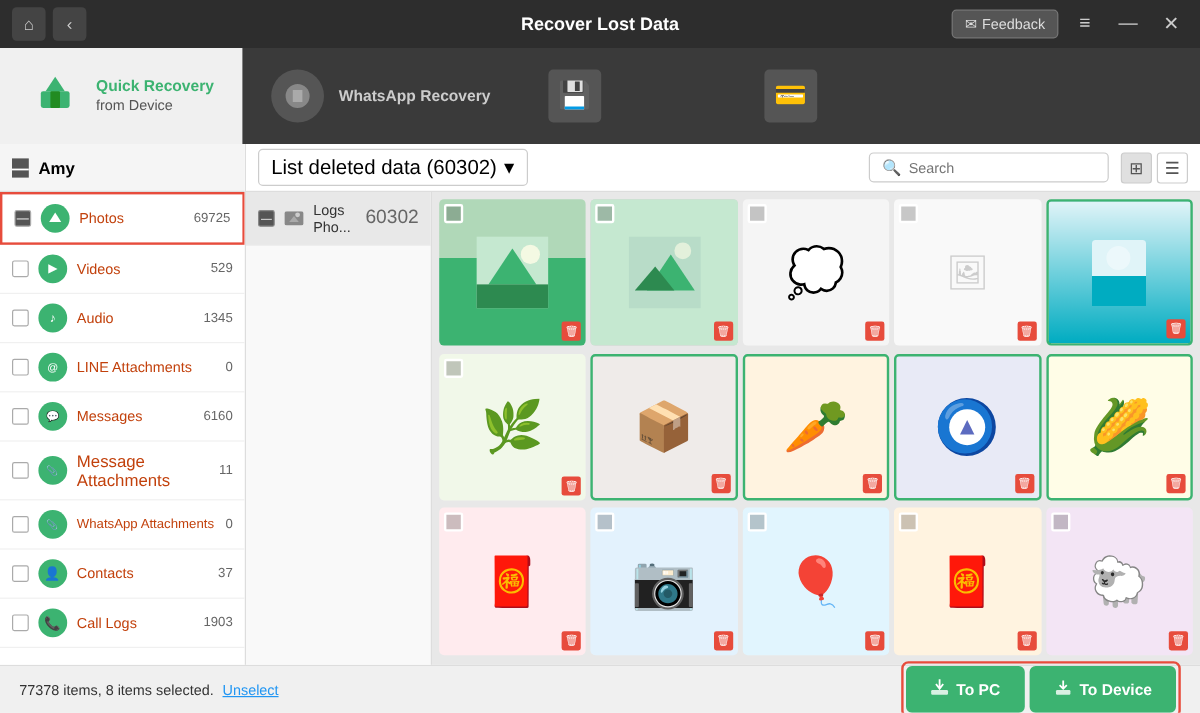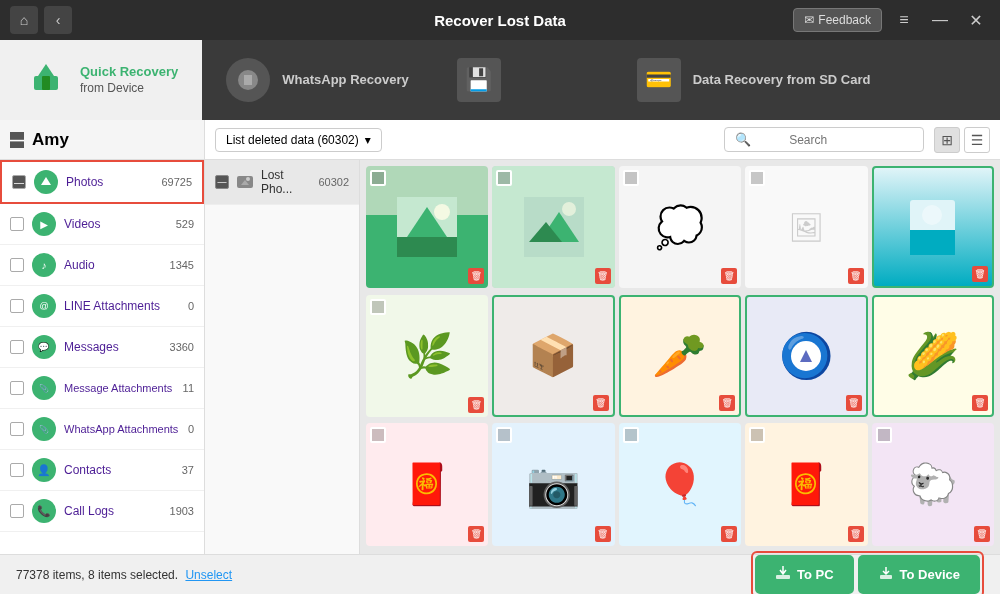--- a/index.html
+++ b/index.html
@@ -101,54 +101,53 @@
       width: 14px; height: 14px; border: 1px solid #aaa; border-radius: 2px;
       flex-shrink: 0; display: flex; align-items: center; justify-content: center;
       font-size: 10px;
     }
     .item-checkbox.minus { background: #555; color: #fff; }
     .sidebar-item .item-icon {
       width: 24px; height: 24px; border-radius: 50%;
       background: #3cb371; display: flex; align-items: center; justify-content: center;
       color: white; font-size: 12px; flex-shrink: 0;
     }
-    .sidebar-item .item-name { flex: 1; font-size: 12px; color: #4c1d95; }
+    .sidebar-item .item-name { flex: 1; font-size: 12px; color: #c2410c; }
     .sidebar-item .item-count { font-size: 11px; color: #666; }
 
     
     .content-area {
       flex: 1;
       display: flex;
       flex-direction: column;
       background: #f5f5f5;
     }
     .content-toolbar {
       height: 40px;
       background: #fff;
       border-bottom: 1px solid #ddd;
       display: flex;
       align-items: center;
       padding: 0 10px;
       gap: 10px;
     }
     .dropdown-btn {
       background: #fff; border: 1px solid #ccc; border-radius: 4px;
-      padding: 4px 10px; font-size: 12px; cursor: pointer;
+      padding: 4px 10px; font-size: 17px; cursor: pointer;
       display: flex; align-items: center; gap: 6px;
     }
     .search-box {
       margin-left: auto;
       display: flex; align-items: center;
       background: #fff; border: 1px solid #ccc; border-radius: 4px;
       padding: 4px 10px; gap: 6px; width: 200px;
     }
     .search-box input {
       border: none; outline: none; font-size: 12px; width: 100%;
       background: transparent;
-      margin-left: 32px;
     }
     .view-toggle { display: flex; gap: 4px; }
     .view-btn {
       width: 26px; height: 26px; border: 1px solid #ccc; background: #fff;
       border-radius: 3px; cursor: pointer; display: flex; align-items: center; justify-content: center;
       font-size: 14px; color: #555;
     }
     .view-btn.active { background: #e0e0e0; }
 
     
@@ -170,21 +169,21 @@
     .sub-item .sub-check {
       width: 14px; height: 14px; border: 1px solid #aaa; border-radius: 2px;
       flex-shrink: 0; display: flex; align-items: center; justify-content: center;
       font-size: 9px;
     }
     .sub-item .sub-icon {
       width: 20px; height: 20px; display: flex; align-items: center; justify-content: center;
       font-size: 11px; color: #555;
     }
     .sub-item .sub-name { flex: 1; color: #333; }
-    .sub-item .sub-count { color: #666; font-size: 11px; }
+    .sub-item .sub-count { color: #666; font-size: 16px; }
 
     
     .photo-grid-wrap {
       display: flex; flex: 1;
     }
     .photo-grid {
       flex: 1;
       display: grid;
       grid-template-columns: repeat(5, 1fr);
       gap: 4px;
@@ -299,32 +298,29 @@
   </div>
   <div class="nav-tab" style="min-width:180px;">
     <div style="width:44px;height:44px;background:#555;border-radius:4px;display:flex;align-items:center;justify-content:center;">
       <span style="font-size:22px;">💾</span>
     </div>
   </div>
   <div class="nav-tab" style="min-width:180px;">
     <div style="width:44px;height:44px;background:#555;border-radius:4px;display:flex;align-items:center;justify-content:center;">
       <span style="font-size:22px;">💳</span>
     </div>
-    <div class="tab-label">
-      <div>Data Recovery from SD Card</div>
-    </div>
   </div>
 </div>
 
 <div class="main-area">
 
   <div class="sidebar">
     <div class="sidebar-header">
       <div class="item-checkbox minus">—</div>
-      <span style="font-size:17px;font-weight:700;">Amy</span>
+      <span style="font-size:14px;font-weight:700;">Amy</span>
     </div>
     <div class="sidebar-items">
 
       <div class="sidebar-item selected">
         <div class="item-checkbox minus">—</div>
         <div class="item-icon" style="background:#3cb371;">
           <svg width="14" height="14" viewBox="0 0 14 14">
             <polygon points="7,2 12,10 2,10" fill="white"></polygon>
           </svg>
         </div>
@@ -358,29 +354,29 @@
         <span class="item-name">LINE Attachments</span>
         <span class="item-count">0</span>
       </div>
 
       <div class="sidebar-item">
         <div class="item-checkbox"></div>
         <div class="item-icon" style="background:#3cb371;">
           <span style="color:white;font-size:9px;">💬</span>
         </div>
         <span class="item-name">Messages</span>
-        <span class="item-count">3360</span>
+        <span class="item-count">6160</span>
       </div>
 
       <div class="sidebar-item">
         <div class="item-checkbox"></div>
         <div class="item-icon" style="background:#3cb371;width:24px;height:24px;flex-shrink:0;">
           <span style="color:white;font-size:8px;">📎</span>
         </div>
-        <span class="item-name" style="font-size:11px;">Message Attachments</span>
+        <span class="item-name" style="font-size:14px;">Message Attachments</span>
         <span class="item-count">11</span>
       </div>
 
       <div class="sidebar-item">
         <div class="item-checkbox"></div>
         <div class="item-icon" style="background:#3cb371;">
           <span style="color:white;font-size:8px;">📎</span>
         </div>
         <span class="item-name" style="font-size:11px;">WhatsApp Attachments</span>
         <span class="item-count">0</span>
@@ -430,21 +426,21 @@
       <div class="sub-sidebar">
         <div class="sub-item">
           <div class="sub-check minus" style="background:#555;color:#fff;font-size:9px;display:flex;align-items:center;justify-content:center;border:1px solid #888;">—</div>
           <div class="sub-icon">
             <svg width="16" height="12" viewBox="0 0 16 12">
               <rect x="0" y="0" width="16" height="12" rx="2" fill="#888"></rect>
               <polygon points="4,9 8,4 12,9" fill="#aaa"></polygon>
               <circle cx="11" cy="3" r="2" fill="#ccc"></circle>
             </svg>
           </div>
-          <span class="sub-name">Lost Pho...</span>
+          <span class="sub-name">Logs Pho...</span>
           <span class="sub-count">60302</span>
         </div>
       </div>
 
       <div class="photo-grid">
 
         <div class="photo-cell" style="background: linear-gradient(180deg,#b0d8b8 0%,#b0d8b8 40%,#3cb371 40%,#3cb371 100%); position:relative;">
           <div style="position:absolute;inset:0;display:flex;align-items:center;justify-content:center;">
             <svg width="60" height="60" viewBox="0 0 60 60">
               <rect x="0" y="0" width="60" height="60" fill="#c5e8d0"></rect>

